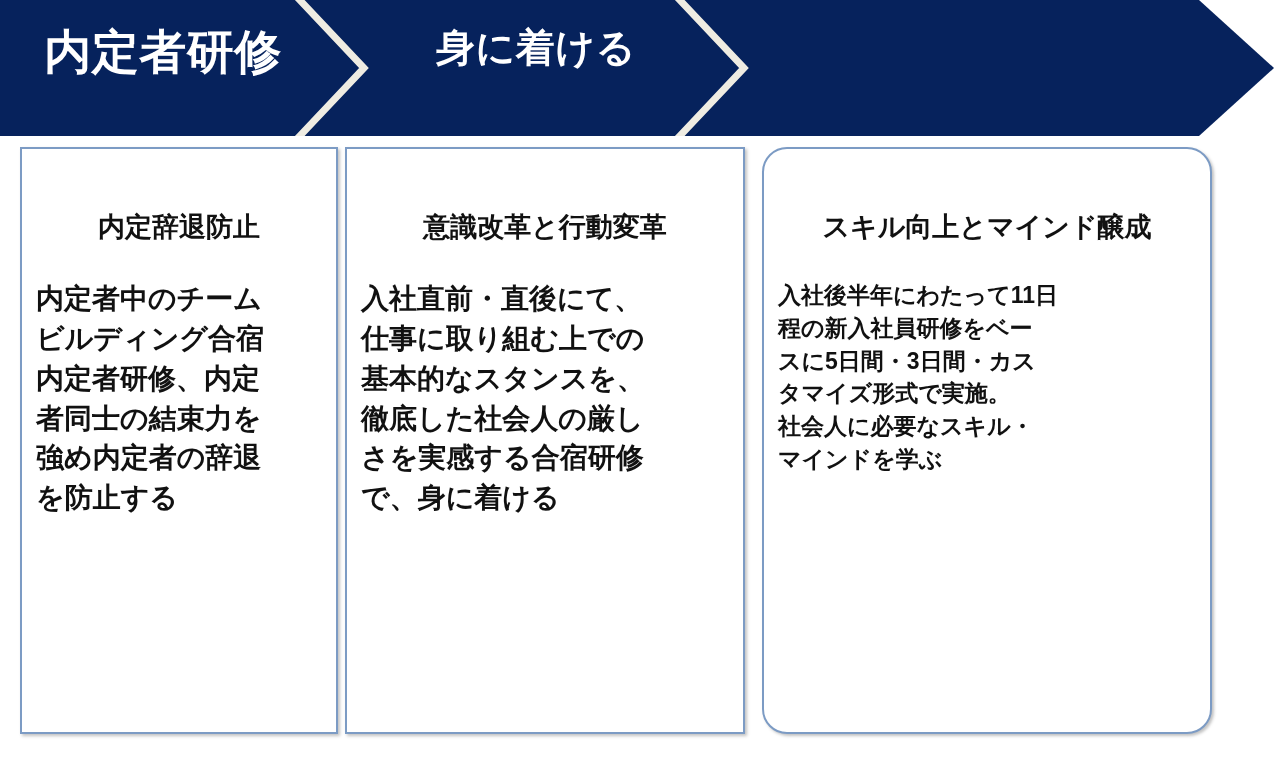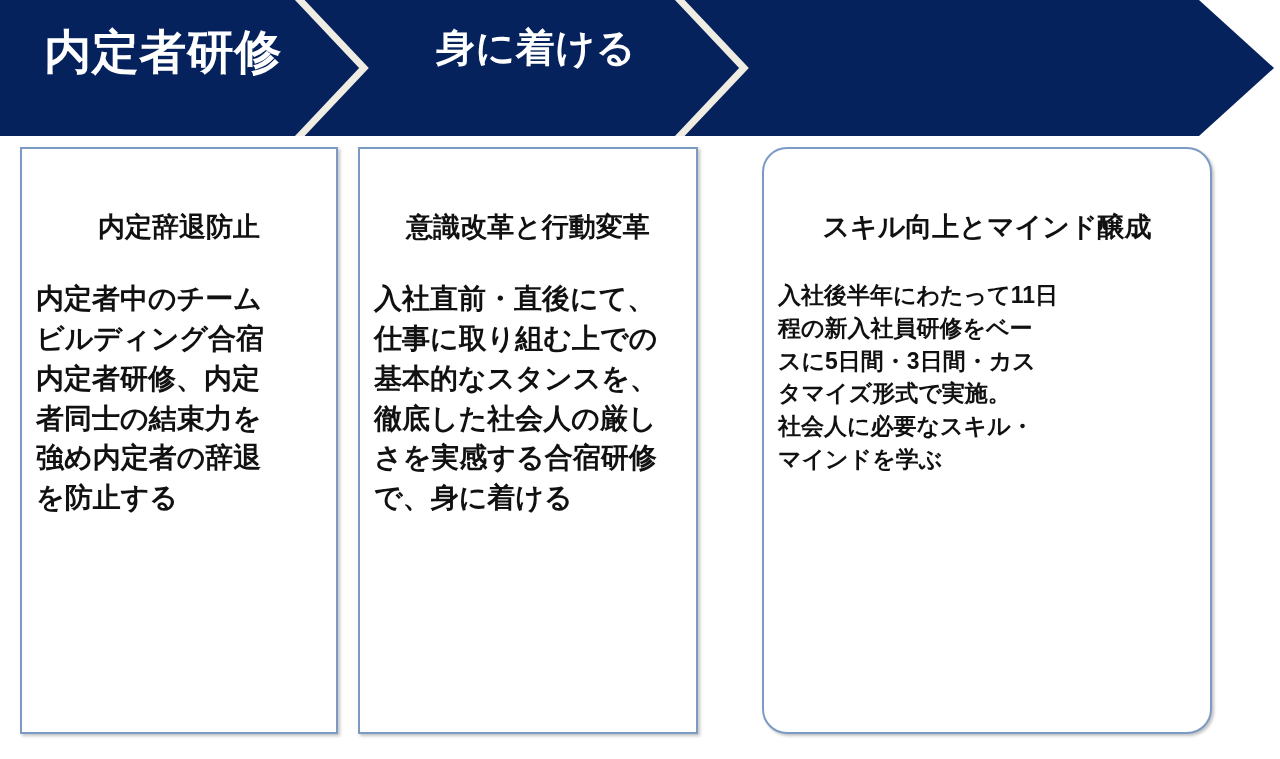--- a/index.html
+++ b/index.html
@@ -62,21 +62,21 @@
     position: absolute;
     top: 147px;
     height: 587px;
     background: #ffffff;
     border: 2px solid #7c9bc4;
     box-sizing: border-box;
     box-shadow: 2px 2px 3px rgba(120, 120, 120, 0.45);
     overflow: hidden;
   }
   #panel-0 { left: 20px;  width: 318px; }
-  #panel-1 { left: 358px; width: 340px; }
+  #panel-1 { left: 345px; width: 400px; }
   #panel-2 { left: 762px; width: 450px; border-radius: 25px; }
 
   .panel-heading {
     text-align: center;
     color: #111111;
     font-weight: 700;
     text-underline-offset: 5px;
     text-decoration-thickness: 2px;
     line-height: 1.2;
   }

